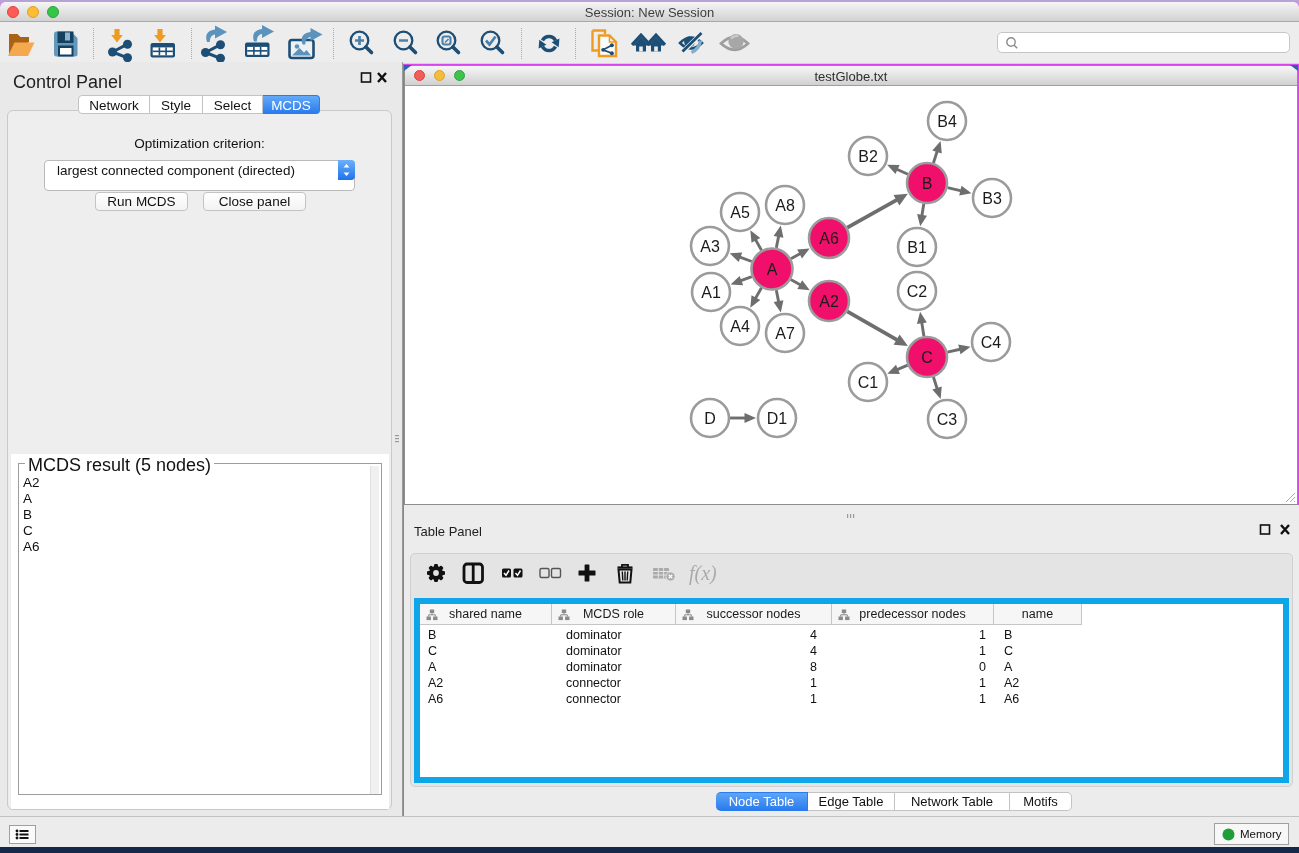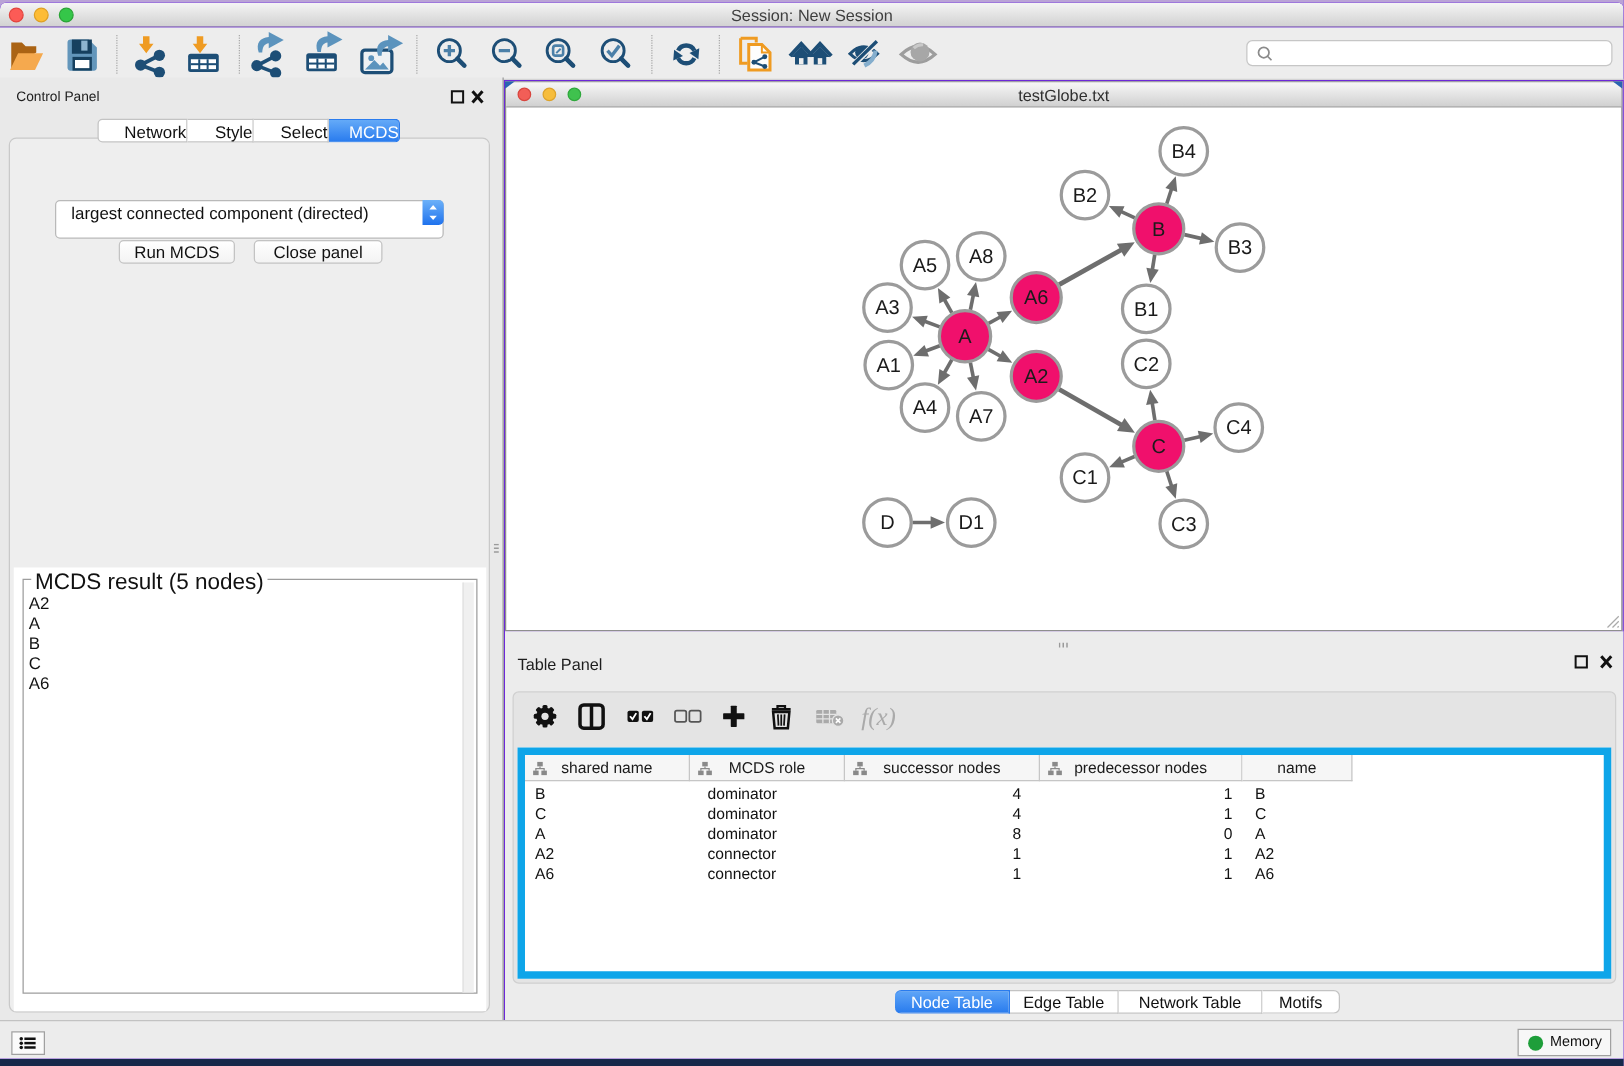--- a/index.html
+++ b/index.html
@@ -1,31 +1,31 @@
 <!DOCTYPE html>
 <html><head><meta charset="utf-8">
 <style>
 *{margin:0;padding:0;box-sizing:border-box;}
 html,body{width:1299px;height:853px;overflow:hidden;}
 body{font-family:"Liberation Sans",sans-serif;background:#b9a3d6;position:relative;}
 .abs{position:absolute;}
-#win{position:absolute;left:0;top:2px;width:1299px;height:845px;background:#6d28d9;border-radius:5px 5px 0 0;overflow:hidden;}
+#win{position:absolute;left:0;top:2px;width:1299px;height:845px;background:#d946ef;border-radius:5px 5px 0 0;overflow:hidden;}
 #navy{position:absolute;left:0;top:847px;width:1299px;height:6px;background:#16284a;}
 #titlebar{position:absolute;left:0;top:0;width:1299px;height:20px;background:linear-gradient(#f5f5f5,#dcdcdc 70%,#d2d2d2);border-bottom:1px solid #a9a9a9;border-radius:5px 5px 0 0;}
 #titlebar .t{position:absolute;left:0;right:0;top:3px;text-align:center;font-size:13px;color:#3e3e3e;}
 .tl{position:absolute;width:12px;height:12px;border-radius:50%;top:4px;}
 #toolbar{position:absolute;left:0;top:20px;width:1299px;height:42px;background:#ededed;border-bottom:1px solid #d4d4d4;}
 .sep{position:absolute;top:6px;height:31px;width:0;border-left:1px dotted #a9a9a9;}
 #search{position:absolute;left:997px;top:10px;width:293px;height:21px;background:#fff;border:1px solid #c6c6c6;border-radius:5px;}
 
 #cp{position:absolute;left:0;top:60px;width:403px;height:754px;background:#e9e9e9;border-right:1px solid #9a9a9a;}
-#cp .hdr{position:absolute;left:13px;top:10px;font-size:11px;color:#1e1e1e;}
+#cp .hdr{position:absolute;left:13px;top:10px;font-size:18px;color:#1e1e1e;}
 #cpbox{position:absolute;left:7px;top:48px;width:385px;height:700px;background:#eeeeee;border:1px solid #c9c9c9;border-radius:6px;}
 .tabs{position:absolute;display:flex;height:19px;z-index:3;}
-.tab{height:19px;line-height:19px;font-size:13.5px;text-align:right;background:#fff;border:1px solid #c3c3c3;border-left:none;color:#111;}
+.tab{height:19px;line-height:19px;font-size:13.5px;text-align:center;background:#fff;border:1px solid #c3c3c3;border-left:none;color:#111;}
 .tab.first{border-left:1px solid #c3c3c3;border-radius:4px 0 0 4px;}
 .tab.last{border-radius:0 4px 4px 0;}
 .tab.sel{background:linear-gradient(#64aaf8,#2a7cee);color:#fff;border-color:#2a7cee;}
 .btn{position:absolute;height:19px;line-height:18px;background:linear-gradient(#ffffff,#f3f3f3);border:1px solid #c3c3c3;border-radius:4px;font-size:13.5px;color:#111;text-align:center;}
 #mcdsgroup{position:absolute;border:1px solid #9d9d9d;background:#fff;}
 #mcdswhite{position:absolute;background:#fff;}
 
 #netframe{position:absolute;left:404px;top:63px;width:894px;height:440px;background:#fff;border:1px solid #8e8e8e;}
 #nettitle{position:absolute;left:0;top:0;width:892px;height:20px;background:linear-gradient(#f7f7f7,#dadada 75%,#d0d0d0);border-bottom:1px solid #9f9f9f;}
 #nettitle .t{position:absolute;left:0;right:0;top:3px;text-align:center;font-size:13px;color:#2f2f2f;}
@@ -167,20 +167,21 @@
         <rect x="1.5" y="2" width="9" height="9" fill="none" stroke="#111" stroke-width="1.6"></rect>
         <path d="M18 2 L26 11 M26 2 L18 11" stroke="#111" stroke-width="2.4"></path>
       </svg>
     <div class="tabs" style="left:78px;top:33px;">
       <div class="tab first" style="width:72px;">Network</div>
       <div class="tab" style="width:53px;">Style</div>
       <div class="tab" style="width:60px;">Select</div>
       <div class="tab last sel" style="width:57px;">MCDS</div>
     </div>
     <div id="cpbox">
+      <div style="position:absolute;left:0;right:0;top:25px;text-align:center;font-size:13.5px;color:#111;">Optimization criterion:</div>
       <div style="position:absolute;left:36px;top:49px;width:311px;height:31px;background:#fff;border:1px solid #b9b9b9;border-radius:4px;">
         <div style="position:absolute;left:12px;top:2px;font-size:13.5px;color:#111;">largest connected component (directed)</div>
         <div style="position:absolute;right:-1px;top:-1px;width:17px;height:20px;background:linear-gradient(#6cb1f9,#1f72ed);border-radius:0 4px 4px 0;">
           <svg width="17" height="20">
               <path d="M8.5 4 L11.5 7.5 L5.5 7.5 Z" fill="#fff"></path>
               <path d="M8.5 16 L11.5 12.5 L5.5 12.5 Z" fill="#fff"></path>
             </svg>
         </div>
       </div>
       <div class="btn" style="left:87px;top:81px;width:93px;">Run MCDS</div>

